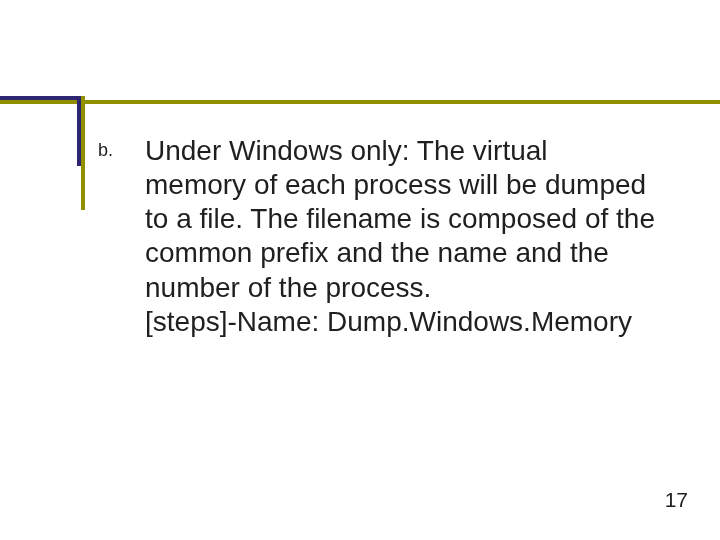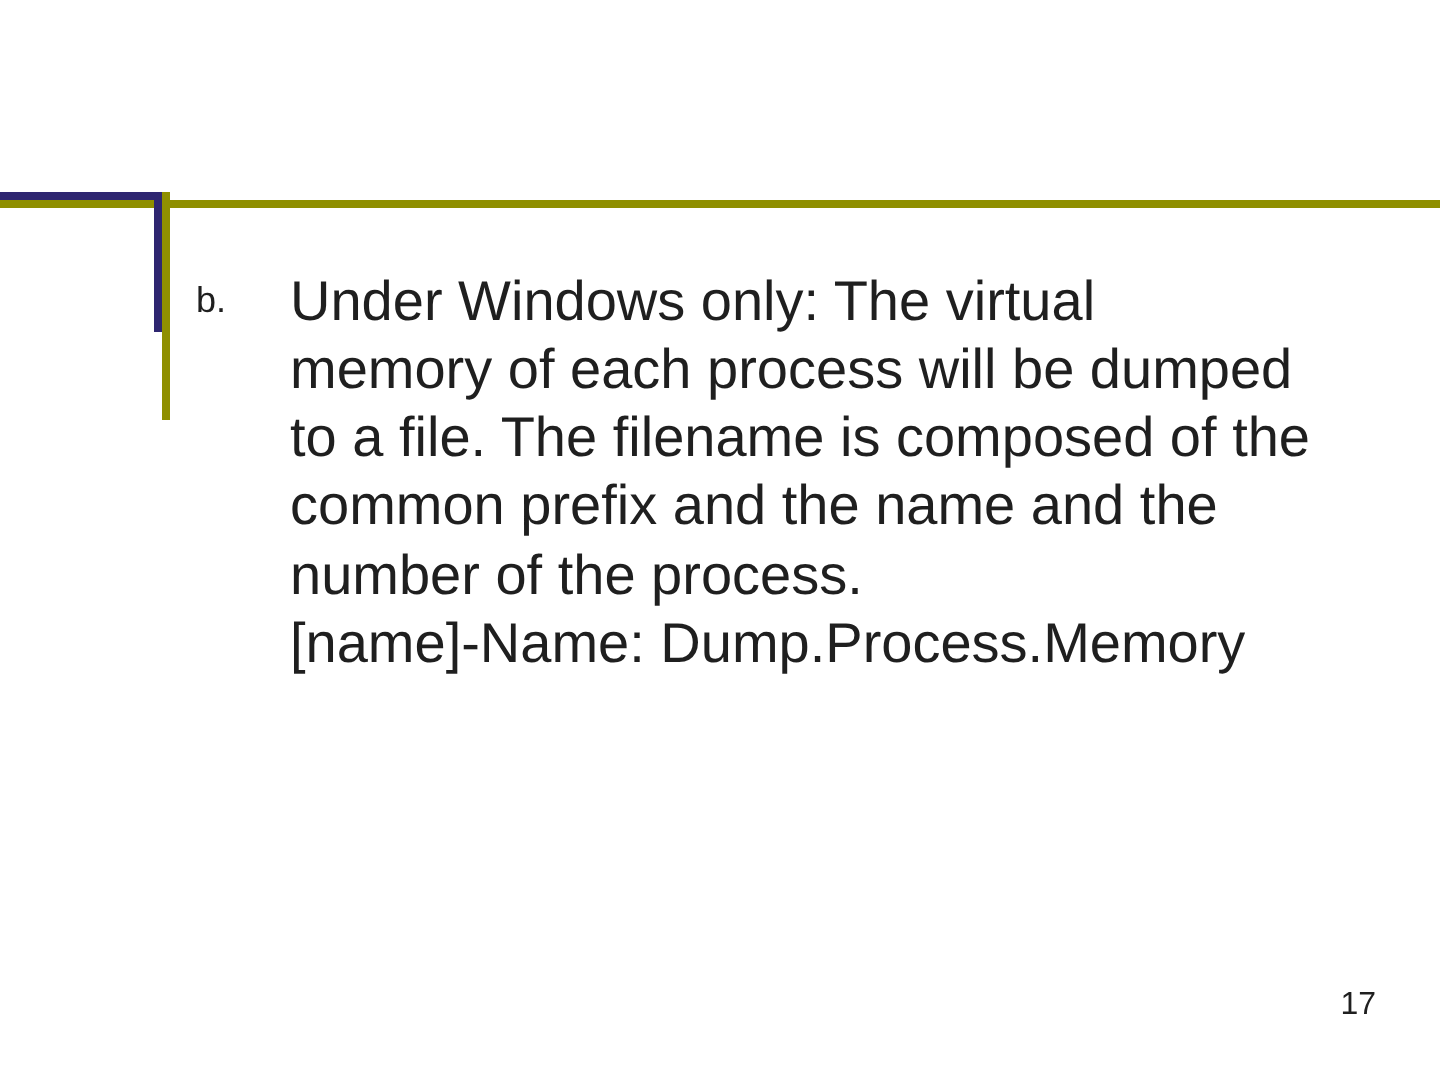--- a/index.html
+++ b/index.html
@@ -67,37 +67,37 @@
     left: 145px;
     width: 510px;
     font-size: 28px;
     line-height: 1.22;
     color: #1f1f1f;
   }
   .page-number {
     position: absolute;
     bottom: 28px;
     right: 32px;
-    font-size: 16px;
+    font-size: 21px;
     color: #1f1f1f;
   }
 </style>
 </head>
 <body>
 <div class="slide">
 
   <div class="bars">
     <div class="bar-purple-h"></div>
     <div class="bar-olive-h"></div>
     <div class="bar-purple-v"></div>
     <div class="bar-olive-v"></div>
   </div>
 
   <div class="list-marker">b.</div>
 
   <div class="body-text">
     <span>Under Windows only: The virtual memory of each process will be dumped to a file. The filename is composed of the common prefix and the name and the number of the process.</span><br>
-    <span>[name]-Name: Dump.Process.Memory</span>
+    <span>[steps]-Name: Dump.Windows.Memory</span>
   </div>
 
   <div class="page-number">17</div>
 
 </div>
 
 </body></html>

